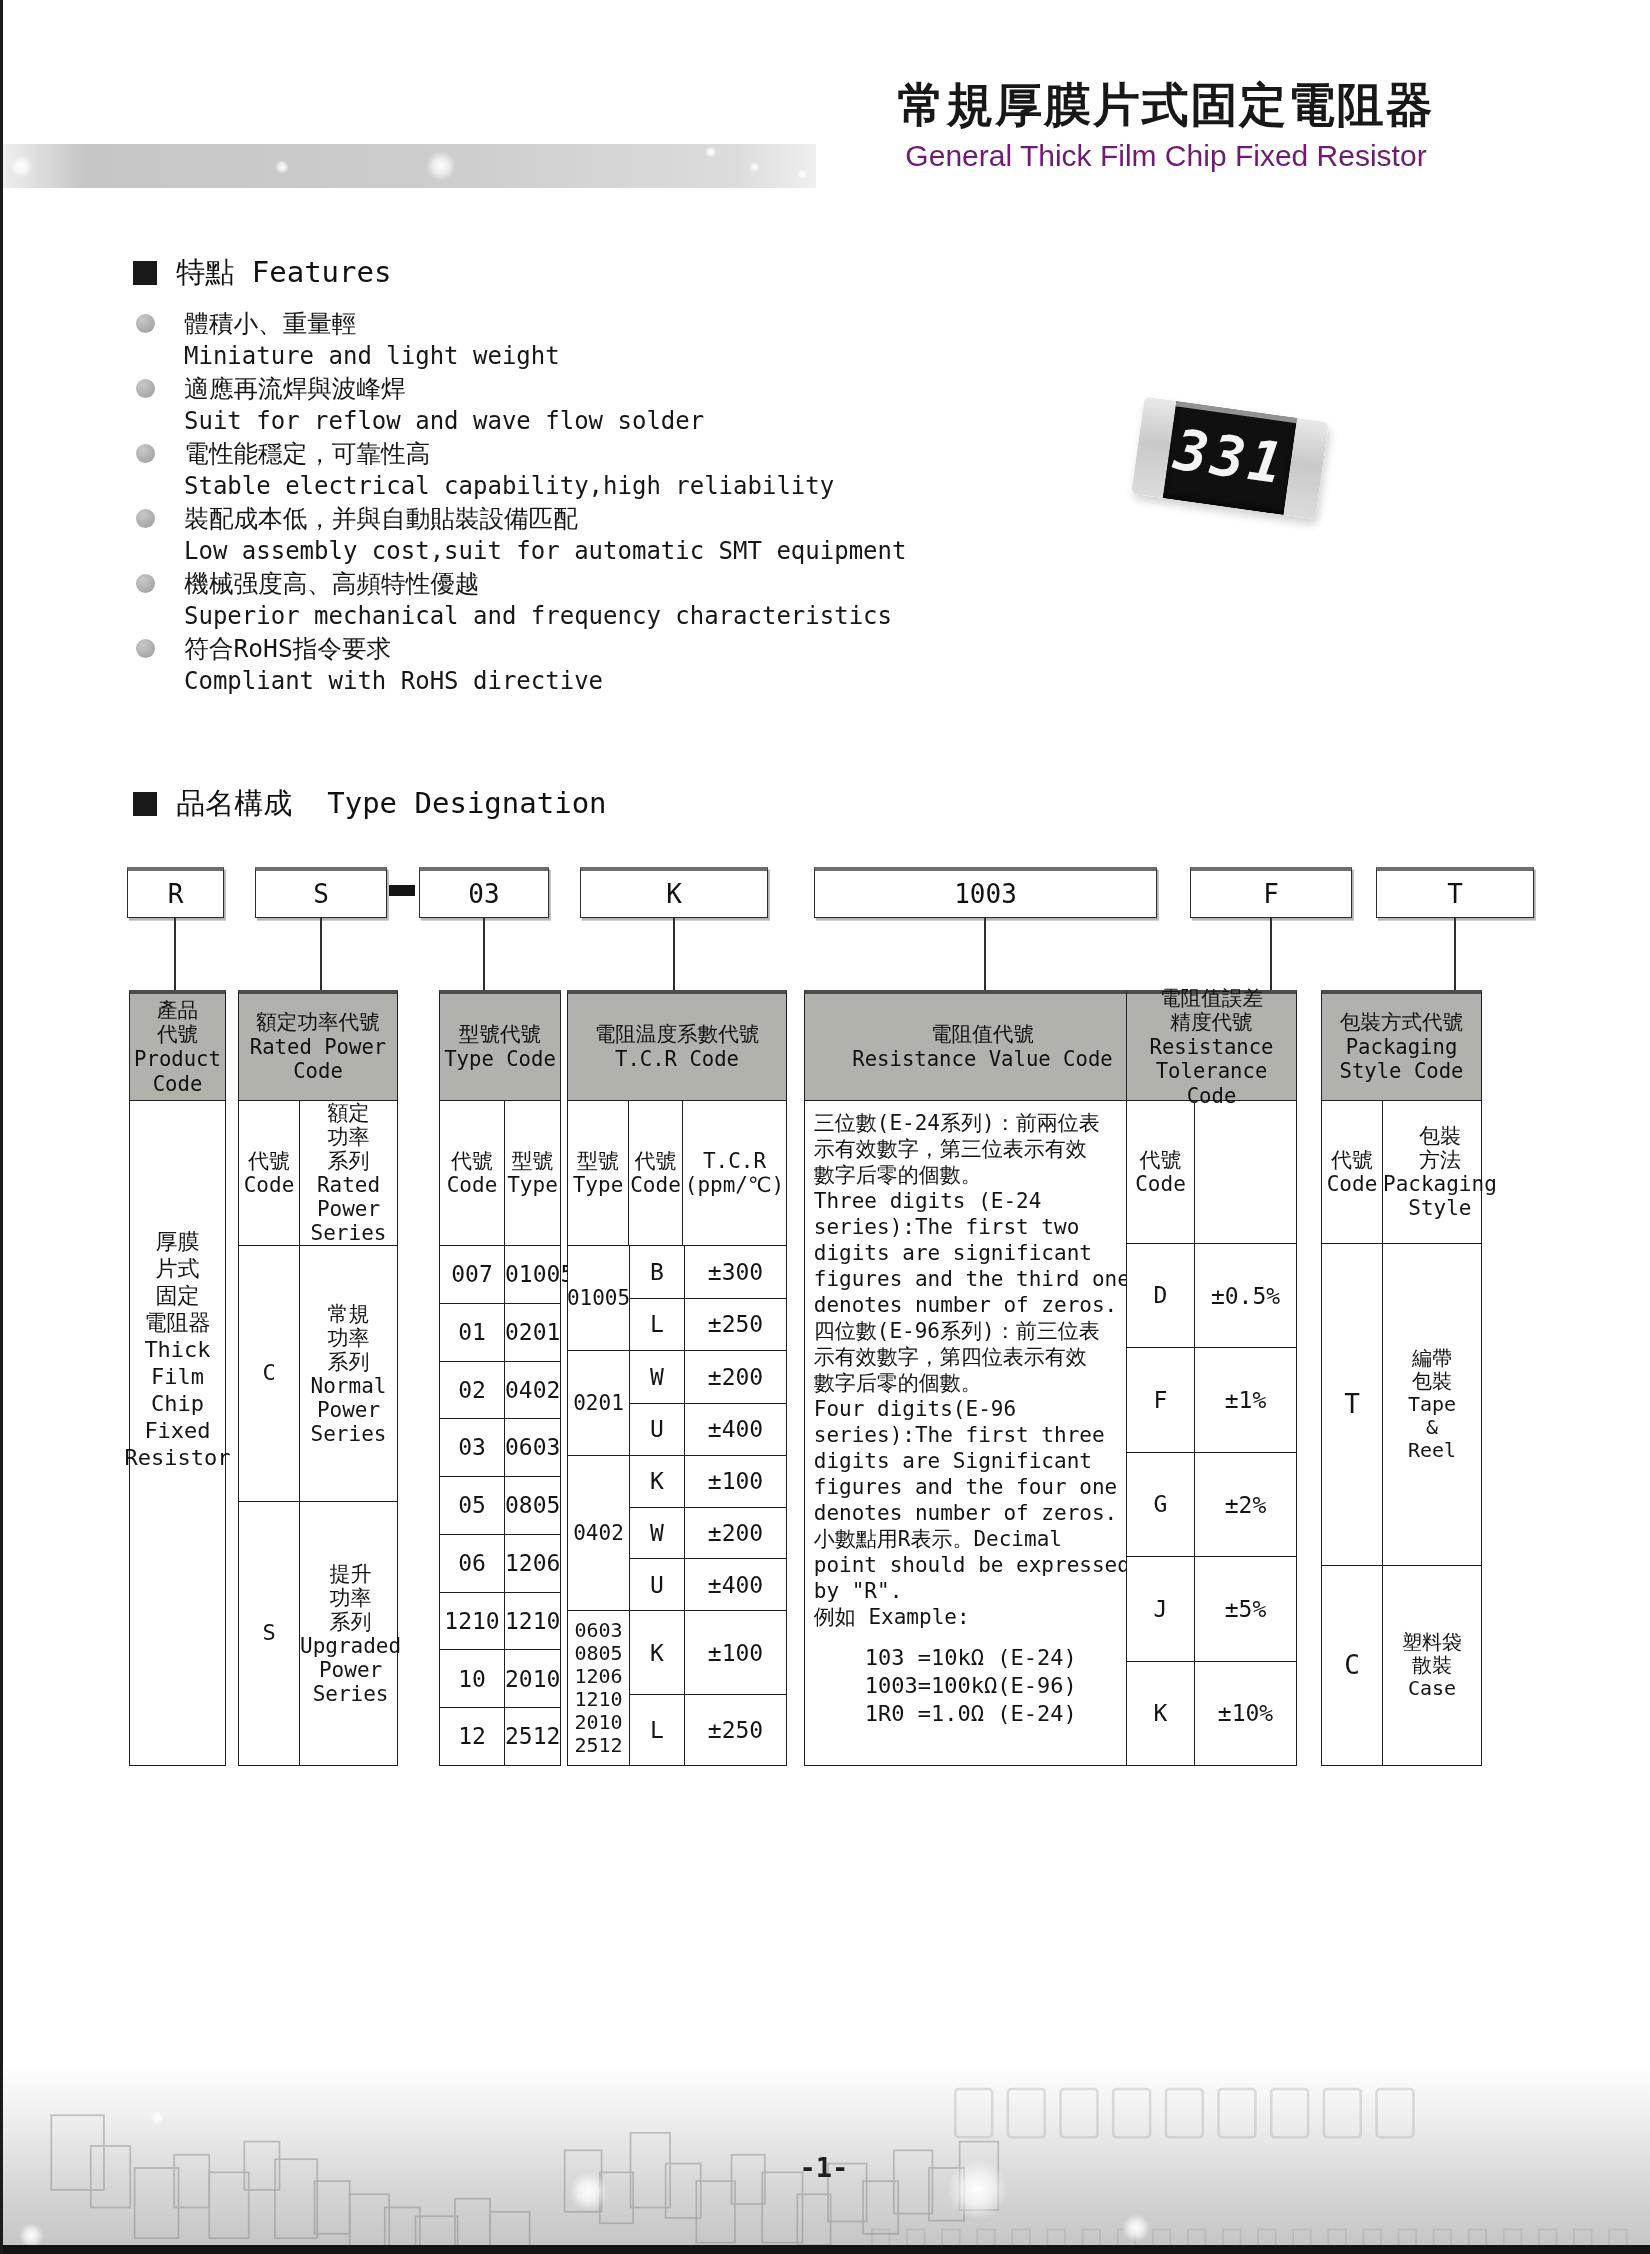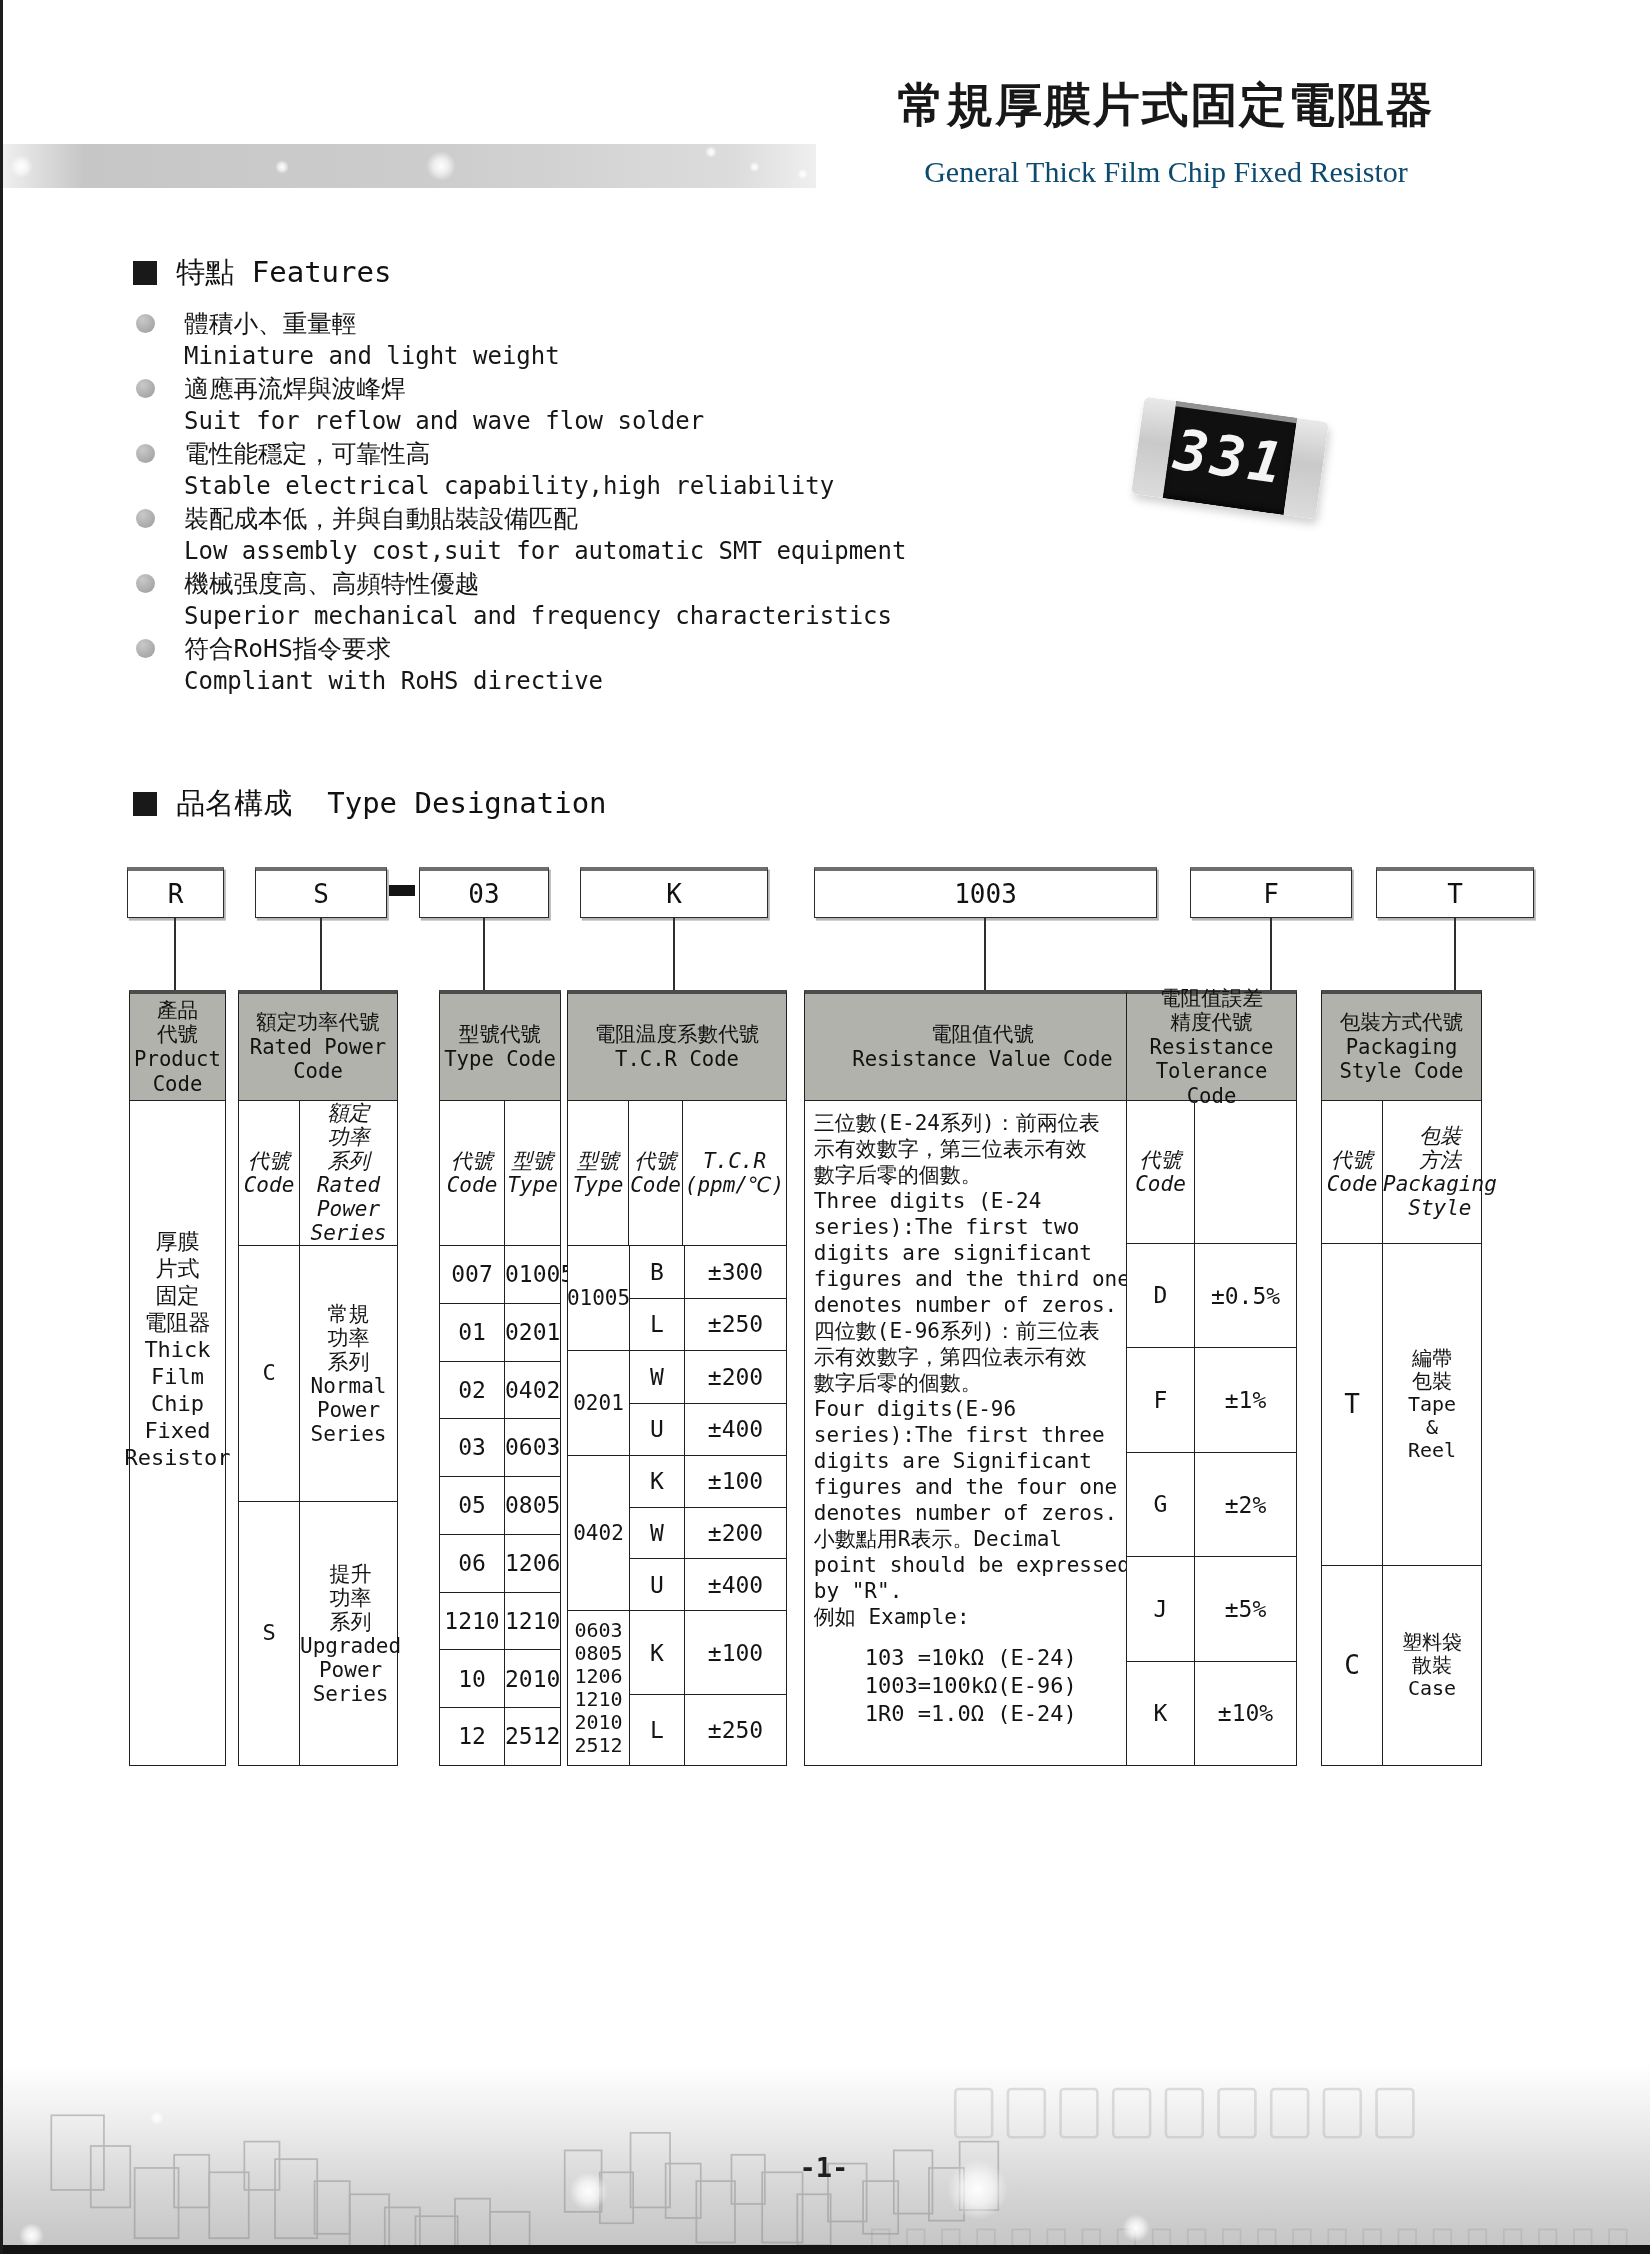--- a/index.html
+++ b/index.html
@@ -10,21 +10,21 @@
   }
   .pre{white-space:pre-line;}
 
   
   #top-bar{position:absolute;left:0;top:144px;width:813px;height:44px;
     background:linear-gradient(90deg,#efefef 0%,#c6c6c6 10%,#cdcdcd 55%,#dcdcdc 90%,#efefef 100%);}
   .sparkle{position:absolute;border-radius:50%;
     background:radial-gradient(circle,rgba(255,255,255,0.98) 0%,rgba(255,255,255,0.65) 35%,rgba(255,255,255,0) 70%);}
   #title-block{position:absolute;left:856px;top:74px;width:614px;text-align:center;}
   #title-zh{font-size:47px;font-weight:900;letter-spacing:1.8px;color:#181818;font-family:"DejaVu Sans",sans-serif;}
-  #title-en{font-size:30px;font-weight:500;margin-top:18px;color:#0c4a6e;font-family:Liberation Serif, serif;}
+  #title-en{font-size:30px;font-weight:500;margin-top:2px;color:#701a75;font-family:Liberation Sans, sans-serif;}
 
   
   .sec-heading{position:absolute;display:flex;align-items:center;gap:19.3px;font-size:29px;color:#111;}
   .sq{width:24px;height:24px;background:#191919;flex:0 0 auto;}
   #features-heading{left:130px;top:253px;}
   #type-heading{left:130px;top:784px;white-space:pre;}
 
   
   #features-list{position:absolute;left:133px;top:307px;width:1053px;}
   .feat{margin:0;}
@@ -55,21 +55,21 @@
   .hd{height:111px;background:#b2b2ad;border:1.8px solid #202020;border-top:4.4px solid #4c4c4c;box-sizing:border-box;
     display:flex;align-items:center;justify-content:center;text-align:center;
     font-size:20.6px;line-height:24.6px;color:#111;}
   .bd{height:665px;border:1.8px solid #202020;border-top:none;box-sizing:border-box;background:#fff;
     display:flex;flex-direction:column;font-size:22px;color:#141414;}
   .cell{display:flex;align-items:center;justify-content:center;text-align:center;box-sizing:border-box;
     line-height:24.6px;}
   .brd-r{border-right:1.8px solid #202020;}
   .brd-b{border-bottom:1.8px solid #202020;}
   .subrow{display:flex;flex:0 0 auto;border-bottom:1.8px solid #202020;box-sizing:border-box;}
-  .subrow .cell{font-size:21px;line-height:24px;font-style:italic;}
+  .subrow .cell{font-size:21px;line-height:24px;}
   .trow{display:flex;box-sizing:border-box;}
 
   
   #col-product .bd{align-items:center;}
   #c1-body{padding-top:127px;text-align:center;font-size:22px;line-height:27px;}
 
   
   #col-power .subrow{height:145px;}
   .c2-code{width:61px;flex:0 0 auto;}
   .c2-series{flex:1;font-size:21px;line-height:24px;}

